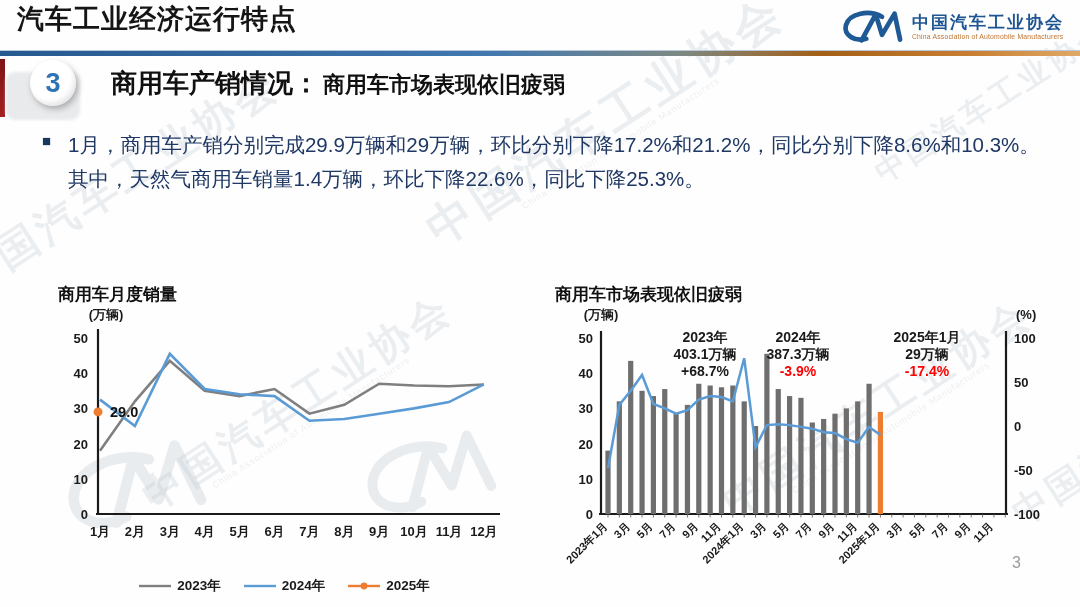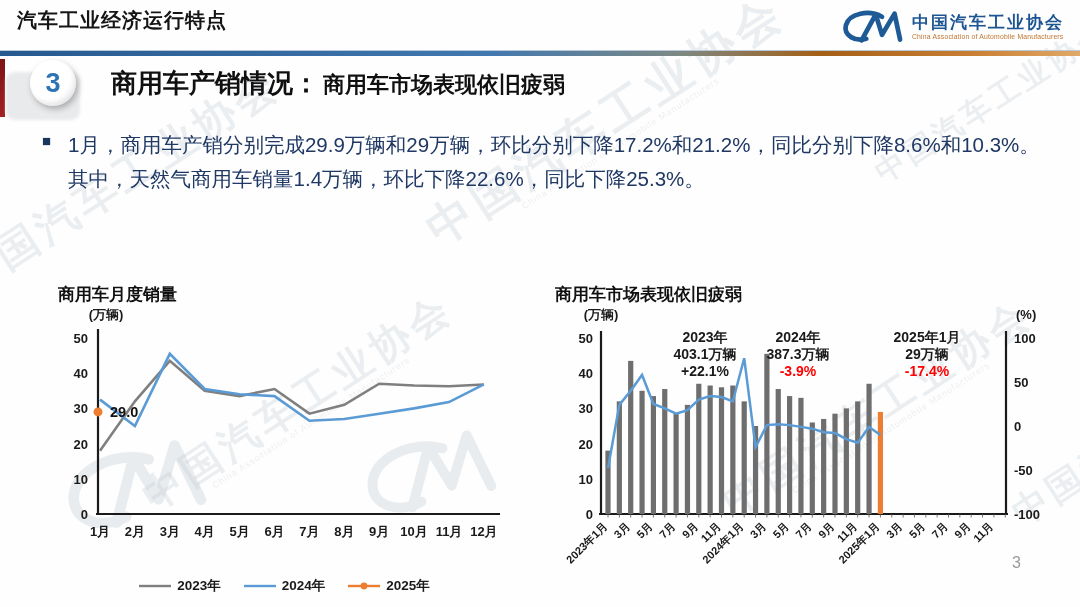--- a/index.html
+++ b/index.html
@@ -1,21 +1,21 @@
 <!DOCTYPE html>
 <html><head>
 <meta charset="utf-8">
 <style>
   html,body{margin:0;padding:0;}
   body{width:1080px;height:607px;position:relative;overflow:hidden;background:#fff;
        font-family:"Liberation Sans","DejaVu Sans",sans-serif;}
   .slide{position:absolute;inset:0;background:#fefefe;}
 
   
-  .hdr-title{position:absolute;left:17px;top:7px;font-size:20px;font-weight:bold;color:#151515;letter-spacing:1px;}
+  .hdr-title{position:absolute;left:17px;top:1px;font-size:27px;font-weight:bold;color:#151515;letter-spacing:1px;}
   .divider{position:absolute;left:0;right:0;top:50px;height:5px;border-top:1px solid #b9c9da;
      background:linear-gradient(90deg,#26598F 0%,#4178B0 45%,#7D8984 63%,#A45F16 76%,#C97F33 90%,#E0A968 100%);}
   .logo{position:absolute;right:16px;top:7px;display:flex;align-items:center;gap:8px;}
   .logo-txt{display:flex;flex-direction:column;line-height:1.15;}
   .logo-cn{font-size:17px;font-weight:bold;color:#1D5593;letter-spacing:2px;}
   .logo-en{font-size:6.8px;color:#C07430;letter-spacing:0.2px;}
 
   
   .red-strip{position:absolute;left:0;top:59px;width:5px;height:58px;background:linear-gradient(180deg,#7E1416,#A32023);}
   .blob{position:absolute;left:6px;top:72px;width:74px;height:48px;background:#e9eaec;border-radius:9px;filter:blur(1.5px);}
@@ -268,21 +268,21 @@
         <text x="348.09999999999997" y="244" class="tick-sm" text-anchor="end" transform="rotate(-45 348.09999999999997 244)">3月</text>
         <text x="370.8" y="244" class="tick-sm" text-anchor="end" transform="rotate(-45 370.8 244)">5月</text>
         <text x="393.5" y="244" class="tick-sm" text-anchor="end" transform="rotate(-45 393.5 244)">7月</text>
         <text x="416.2" y="244" class="tick-sm" text-anchor="end" transform="rotate(-45 416.2 244)">9月</text>
         <text x="438.9" y="244" class="tick-sm" text-anchor="end" transform="rotate(-45 438.9 244)">11月</text>
       </svg>
     <div id="c2anns">
         <div class="ann" style="left: 80px; top: 46px;">
           <div>2023年</div>
           <div>403.1万辆</div>
-          <div style="color: rgb(26, 26, 26);">+22.1%</div>
+          <div style="color: rgb(26, 26, 26);">+68.7%</div>
         </div>
         <div class="ann" style="left: 173px; top: 46px;">
           <div>2024年</div>
           <div>387.3万辆</div>
           <div style="color: rgb(255, 0, 0);">-3.9%</div>
         </div>
         <div class="ann" style="left: 302px; top: 46px;">
           <div>2025年1月</div>
           <div>29万辆</div>
           <div style="color: rgb(255, 0, 0);">-17.4%</div>

